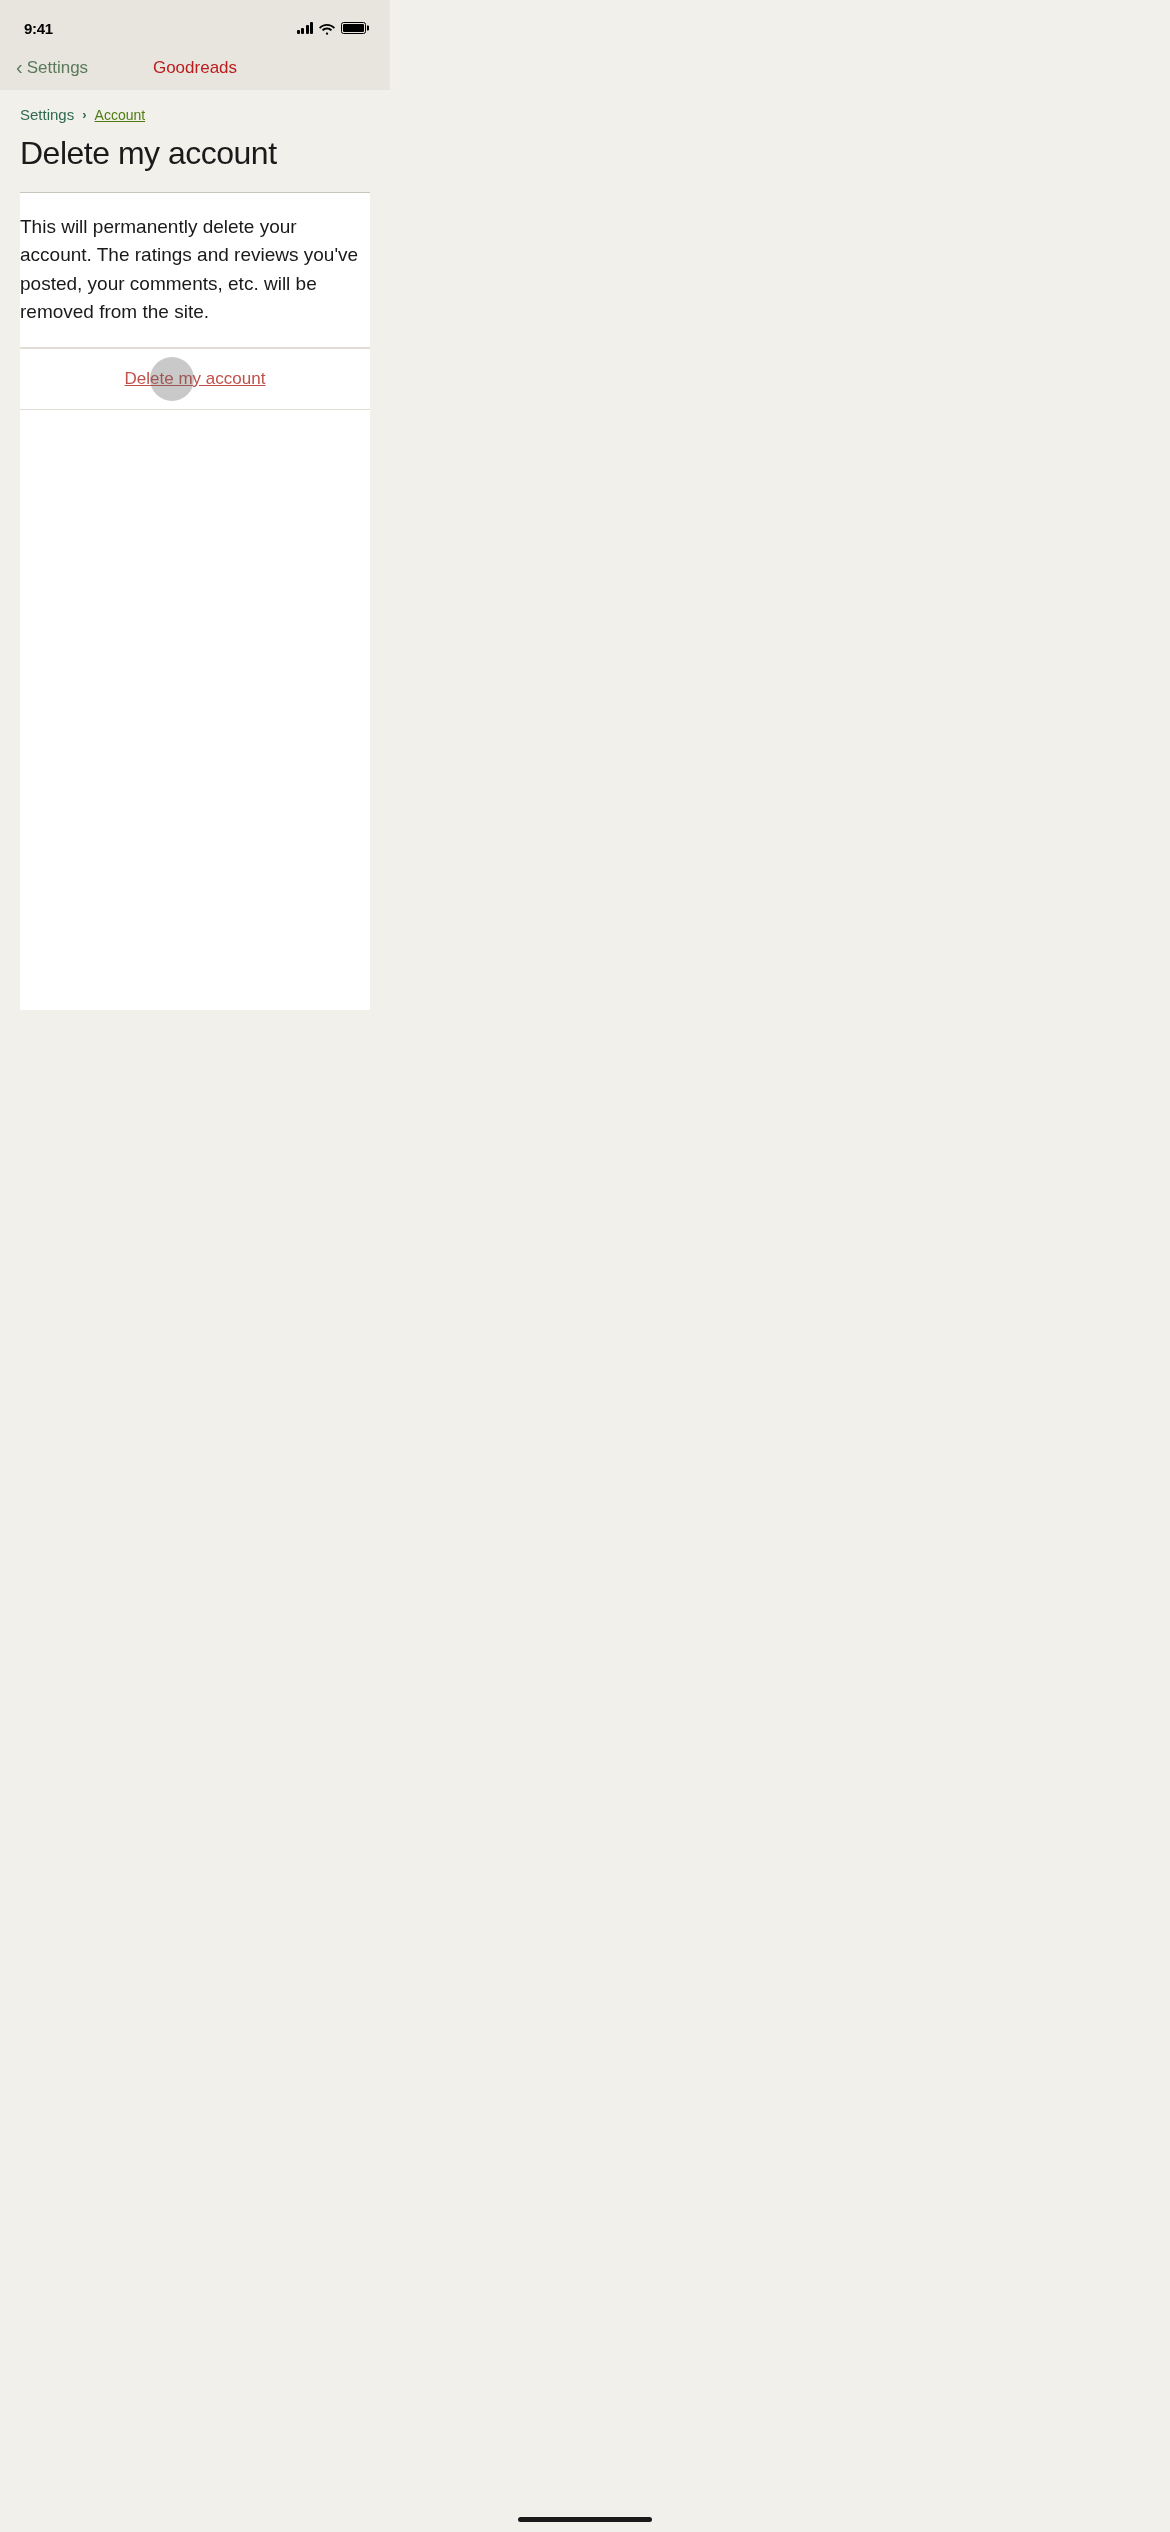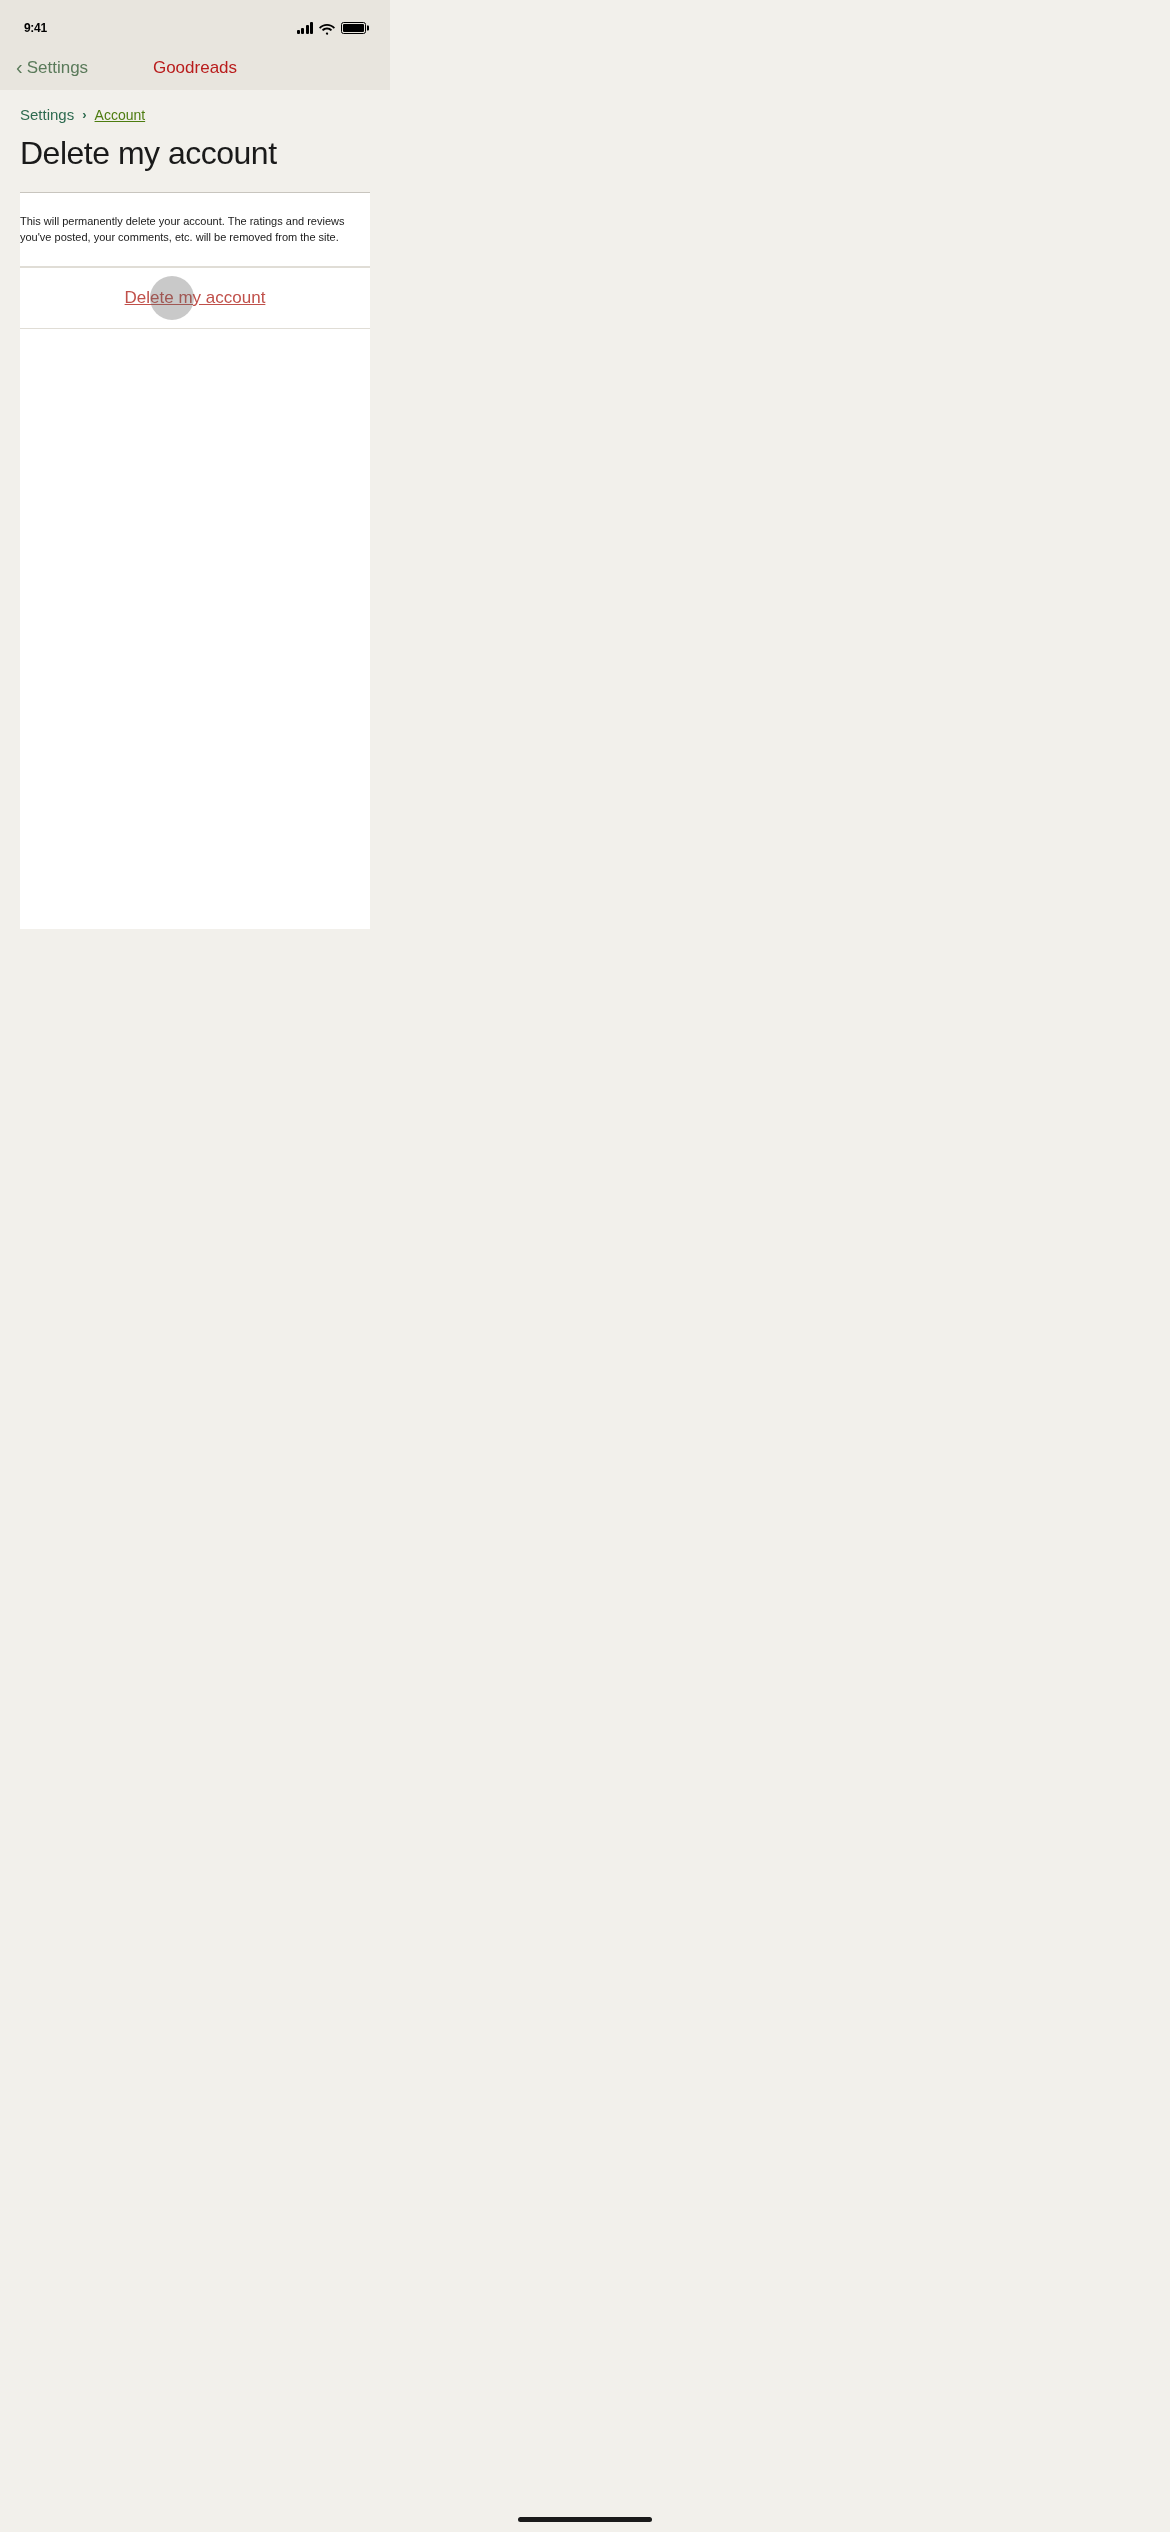--- a/index.html
+++ b/index.html
@@ -17,21 +17,21 @@
     .status-bar {
       display: flex;
       justify-content: space-between;
       align-items: center;
       padding: 14px 24px 8px 24px;
       background: #e8e5de;
       height: 50px;
     }
 
     .status-time {
-      font-size: 12px;
+      font-size: 15px;
       font-weight: 600;
       color: #000;
       letter-spacing: -0.3px;
       text-align: center;
     }
 
     .status-icons {
       display: flex;
       align-items: center;
       gap: 6px;
@@ -164,21 +164,21 @@
       line-height: 1.15;
     }
 
     .section {
       background: #fff;
       margin: 0 -20px;
       padding: 20px 20px;
     }
 
     .section-description {
-      font-size: 11px;
+      font-size: 19px;
       color: #1a1a1a;
       line-height: 1.5;
     }
 
     .section-toggle {
       display: flex;
       align-items: center;
       justify-content: space-between;
       padding: 20px 20px;
       background: #fff;

